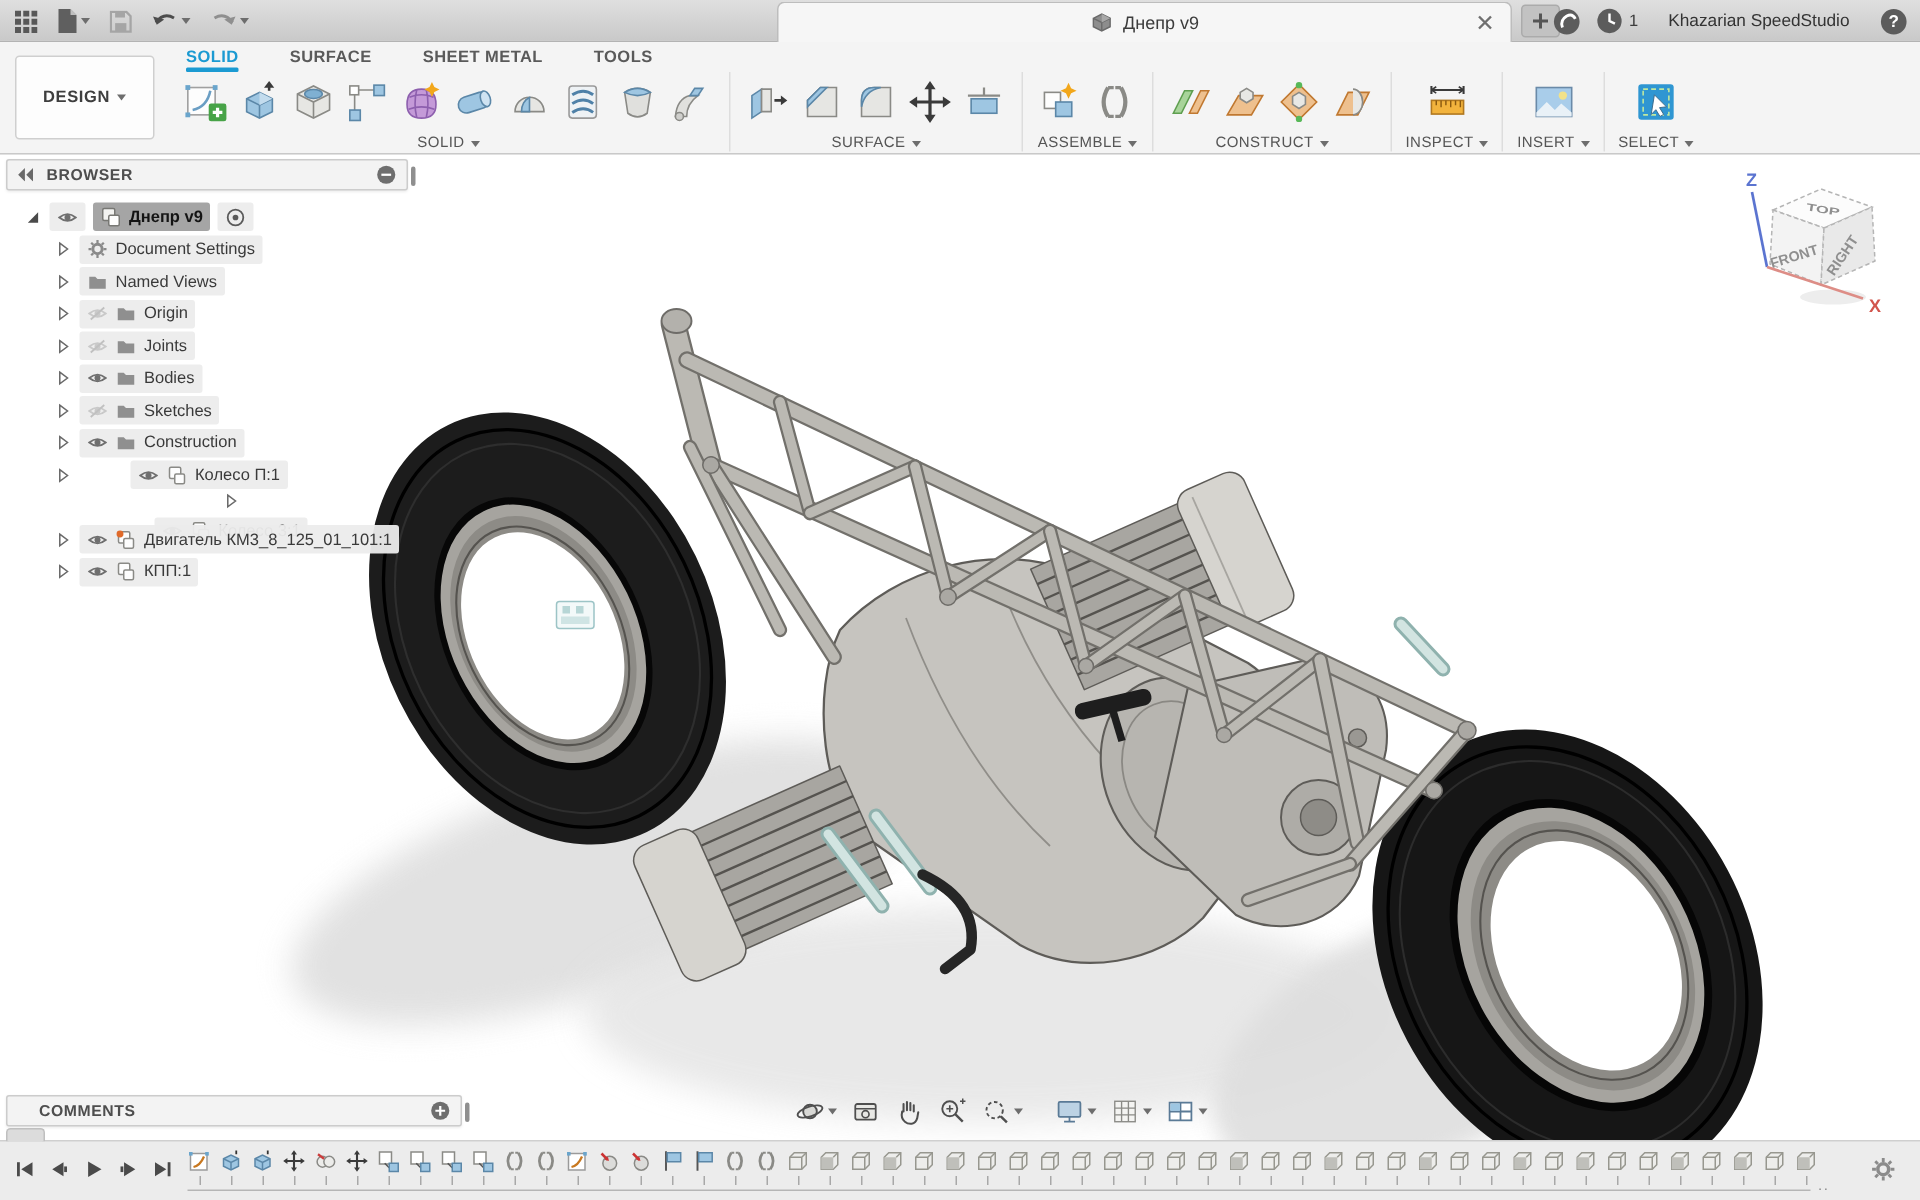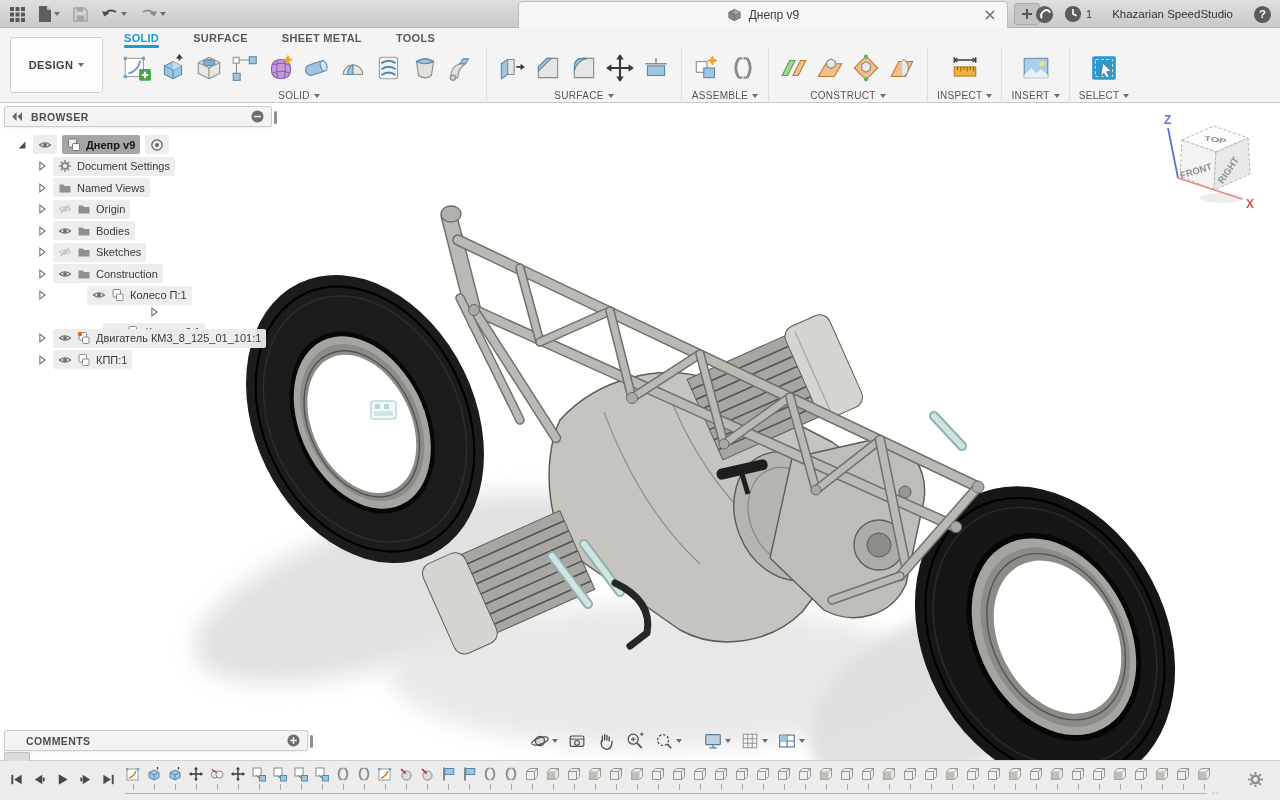--- a/index.html
+++ b/index.html
@@ -629,20 +629,42 @@
       </div>
       <div class="brow" style="padding-left: 32px;">
         <span class="exp">
           <svg viewBox="0 0 14 14" width="12" height="12">
             <path d="M4.5,2.5 L10.5,7 L4.5,11.5 Z" fill="none" stroke="#6a6a6a" stroke-width="1.2"></path>
           </svg>
         </span>
         <span class="pill">
           <span>
             <svg viewBox="0 0 14 14" width="14" height="14">
+              <path d="M1.5,7 Q7,2.5 12.5,7 Q7,11.5 1.5,7 Z" fill="none" stroke="#c9c9c9" stroke-width="1.2"></path>
+              <circle cx="7" cy="7" r="2" fill="#c9c9c9"></circle>
+              <path d="M2.5,11 L11.5,3" stroke="#c0c0c0" stroke-width="1.2"></path>
+            </svg>
+          </span>
+          <span>
+            <svg viewBox="0 0 14 14" width="14" height="14">
+              <path d="M1.5,3.5 h4 l1.5,1.5 h5.5 v6.5 h-11 Z" fill="#8f8f8f"></path>
+            </svg>
+          </span>
+          <span class="lbl">Joints</span>
+        </span>
+      </div>
+      <div class="brow" style="padding-left: 32px;">
+        <span class="exp">
+          <svg viewBox="0 0 14 14" width="12" height="12">
+            <path d="M4.5,2.5 L10.5,7 L4.5,11.5 Z" fill="none" stroke="#6a6a6a" stroke-width="1.2"></path>
+          </svg>
+        </span>
+        <span class="pill">
+          <span>
+            <svg viewBox="0 0 14 14" width="14" height="14">
               <path d="M1.5,7 Q7,2.5 12.5,7 Q7,11.5 1.5,7 Z" fill="none" stroke="#6f6f6f" stroke-width="1.2"></path>
               <circle cx="7" cy="7" r="2" fill="#6f6f6f"></circle>
             </svg>
           </span>
           <span>
             <svg viewBox="0 0 14 14" width="14" height="14">
               <path d="M1.5,3.5 h4 l1.5,1.5 h5.5 v6.5 h-11 Z" fill="#8f8f8f"></path>
             </svg>
           </span>
           <span class="lbl">Bodies</span>

